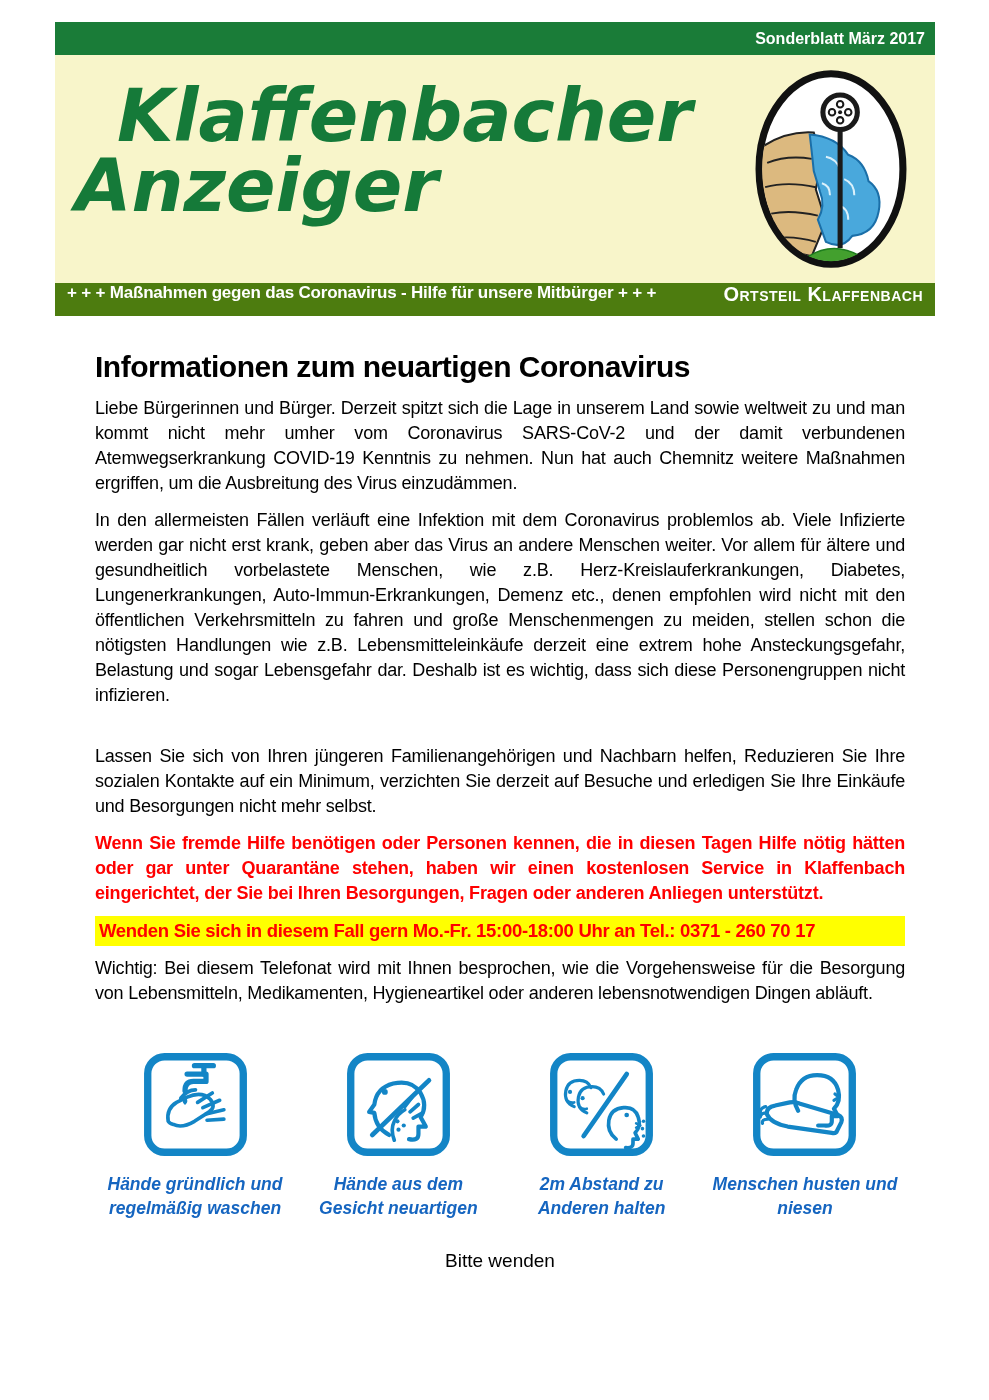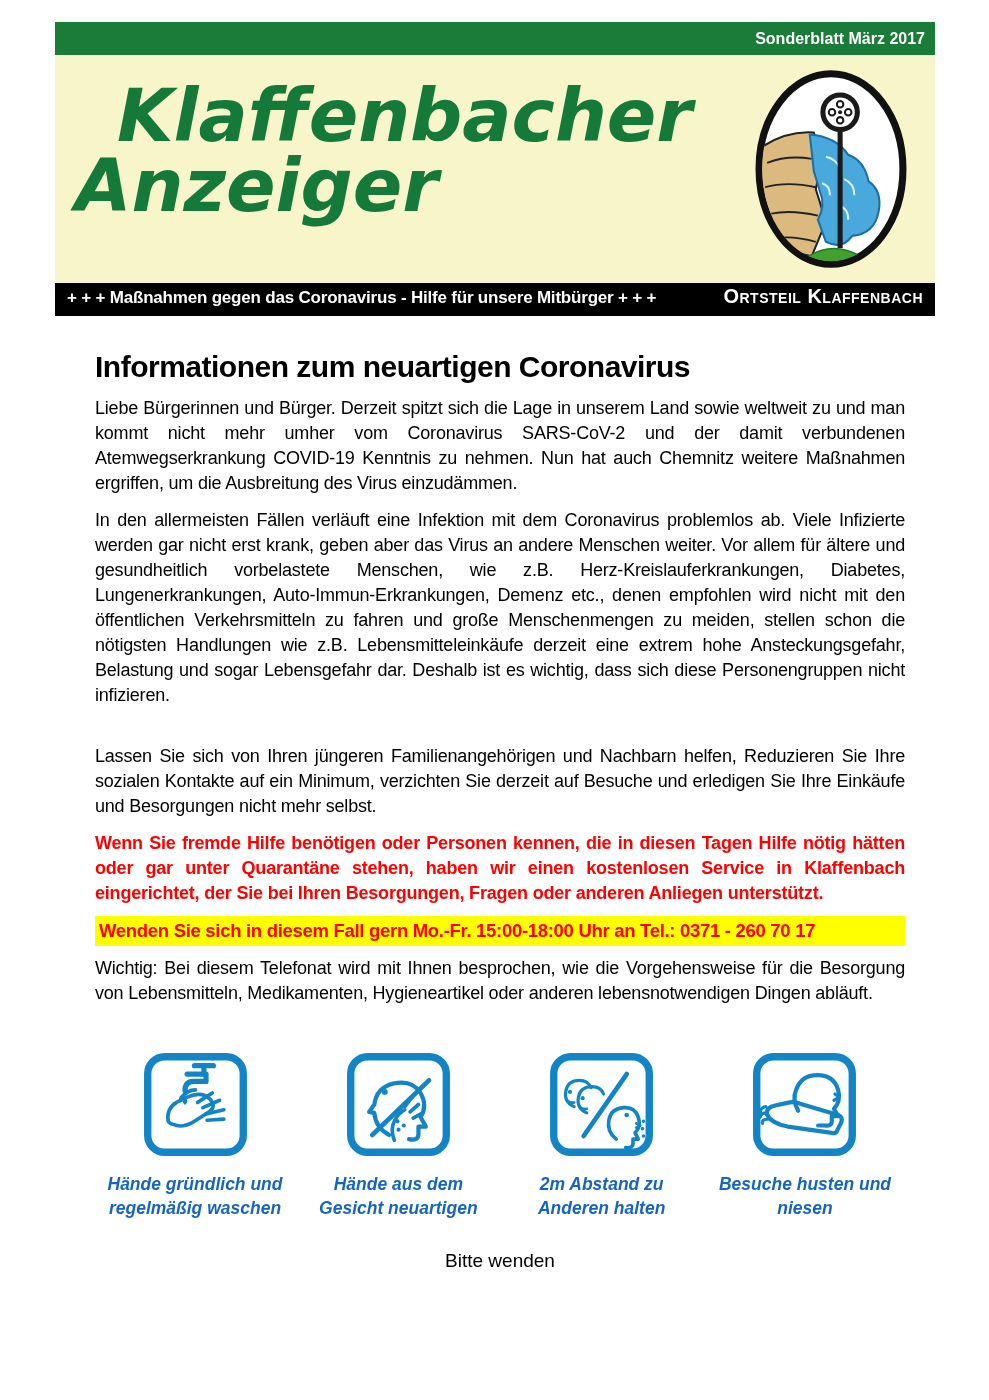--- a/index.html
+++ b/index.html
@@ -17,22 +17,22 @@
   }
   .masthead { background:#f8f5ca; height:228px; position:relative; overflow:hidden; }
   .mast-title {
     font-family:"DejaVu Sans", sans-serif; font-style:italic; font-weight:bold;
     color:#157a39; font-size:73px; line-height:1.02;
   }
   .mast-line1 { padding:24px 0 0 62px; }
   .mast-line2 { padding:0 0 0 20px; margin-top:-4px; }
   .logo-wrap { position:absolute; right:28px; top:14px; width:152px; height:200px; }
   .ticker {
-    background:#000000; height:33px; display:flex; align-items:flex-end;
-    justify-content:space-between; padding:8px 12px; color:#fff;
+    background:#4d7c0f; height:33px; display:flex; align-items:flex-start;
+    justify-content:space-between; padding:0 12px; color:#fff;
   }
   .ticker-text { font-size:17px; font-weight:bold; letter-spacing:-0.2px; }
   .district { font-variant:small-caps; font-weight:bold; font-size:20px; letter-spacing:0.5px; }
   
   .content { margin:0 84px 0 95px; }
   .article-heading { font-size:30px; font-weight:bold; letter-spacing:-0.5px; margin-top:34px; color:#000; }
   .para { font-size:18px; line-height:25px; text-align:justify; letter-spacing:-0.2px; margin-top:12px; color:#000; }
   .para-intro { }
   .tips-heading { font-size:23px; font-weight:bold; letter-spacing:-0.3px; margin-top:36px; color:#000; }
   .para-help { margin-top:36px; }
@@ -172,21 +172,21 @@
       </div>
 
       <div class="icon-cell">
         <svg class="icon-svg" viewBox="0 0 100 100" fill="none" stroke="#1385c6" stroke-linecap="round" stroke-linejoin="round">
           <rect x="4.5" y="4.5" width="91" height="91" rx="16" stroke-width="7"></rect>
           <path d="M44 56 q-6 -10 -2 -20 q5 -14 20 -14 q16 0 20 14 q3 11 -4 18 l4 7 h-6 v5 q0 5 -7 4 h-6" stroke-width="4"></path>
           <path d="M79 40 l4 3 -5 3" stroke-width="3"></path>
           <path d="M14 59 q0 -7 8 -8 l14 -3 q5 -1 9 1 l37 11 q5 2 3 7 l-4 8 q-1 3 -5 2 l-42 -6 q-16 -3 -20 -12 z" stroke-width="4"></path>
           <path d="M13 52 q-5 1 -5 5 M14 58 q-6 0 -6 4 M15 64 q-6 0 -5 4" stroke-width="3"></path>
         </svg>
-        <div class="caption">Besuche husten und niesen</div>
+        <div class="caption">Menschen husten und niesen</div>
       </div>
 
     </div>
 
     <div class="turn-note">Bitte wenden</div>
   </div>
 
 </div>
 
 </body></html>

